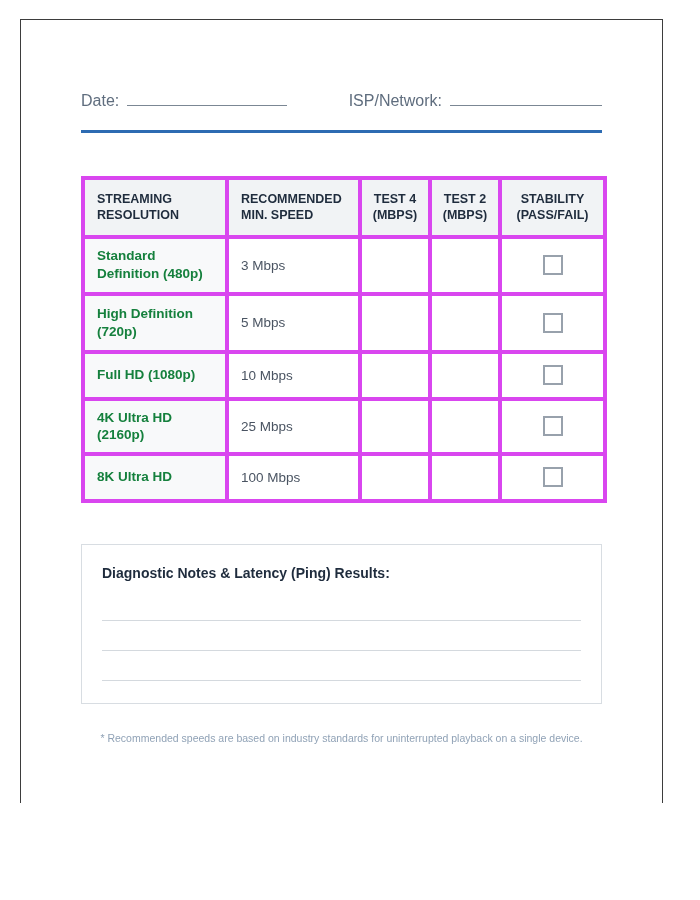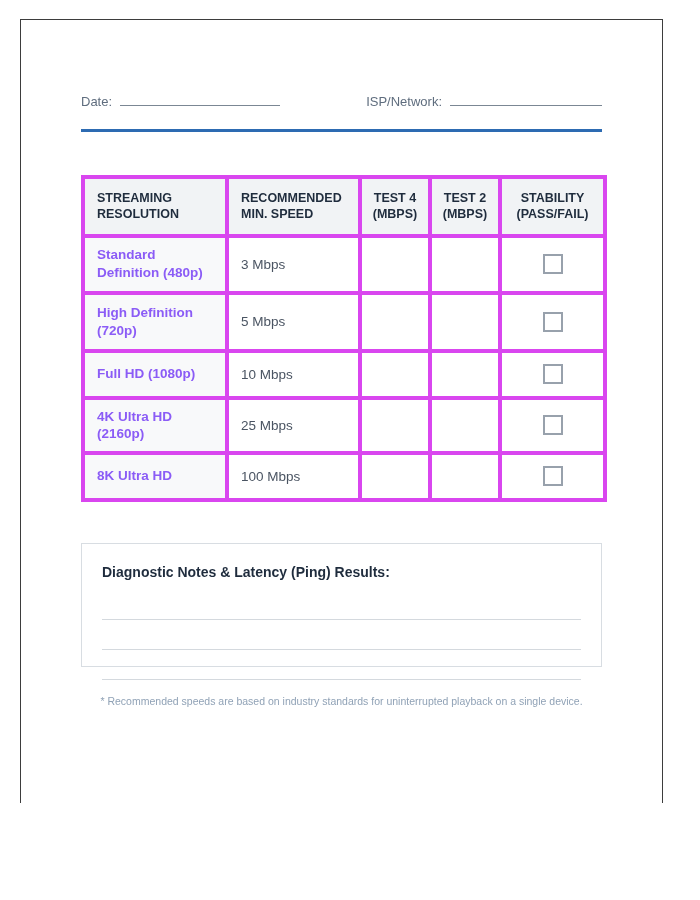--- a/index.html
+++ b/index.html
@@ -29,21 +29,21 @@
     letter-spacing: 0.6px;
   }
   .fields {
     margin-top: 26px;
     display: flex;
     justify-content: space-between;
     align-items: baseline;
   }
   .field { display: flex; align-items: baseline; }
   .field-label {
-    font-size: 13px;
+    font-size: 16px;
     color: #5f6d7e;
   }
   .field-line {
     display: inline-block;
     border-bottom: 1px solid #7b8794;
     height: 14px;
     margin-left: 8px;
   }
   .field-line.date-line { width: 160px; }
   .field-line.isp-line  { width: 152px; }
@@ -73,21 +73,21 @@
   }
   .speed-table th.center, .speed-table td.center { text-align: center; }
   .speed-table th.center { padding: 11px 4px; }
   .col-res  { width: 144px; }
   .col-min  { width: 133px; }
   .col-t1   { width: 70px; }
   .col-t2   { width: 70px; }
   .col-stab { width: 105px; }
   td.res-cell {
     background: #f8f9fa;
-    color: #8b5cf6;
+    color: #15803d;
     font-size: 13.5px;
     font-weight: bold;
     line-height: 1.3;
     padding: 8px 12px;
   }
   td.speed-cell {
     color: #4a5462;
     font-size: 13.5px;
     padding: 8px 12px;
   }
@@ -99,21 +99,21 @@
     margin: 0 auto;
   }
   tr.row-h1 { height: 57px; }
   tr.row-h2 { height: 58px; }
   tr.row-h3 { height: 47px; }
   tr.row-h4 { height: 54px; }
   tr.row-h5 { height: 47px; }
   tr.row-head { height: 52px; }
   .notes-box {
     margin-top: 41px;
-    height: 124px;
+    height: 160px;
     border: 1px solid #d8dde2;
     padding: 20px 20px 0 20px;
   }
   .notes-title {
     font-size: 14px;
     font-weight: bold;
     color: #1f2c3d;
   }
   .notes-lines { margin-top: 10px; }
   .write-line {

